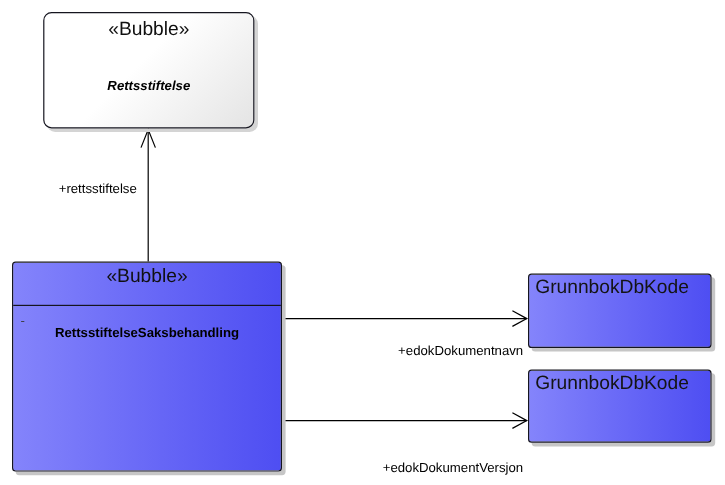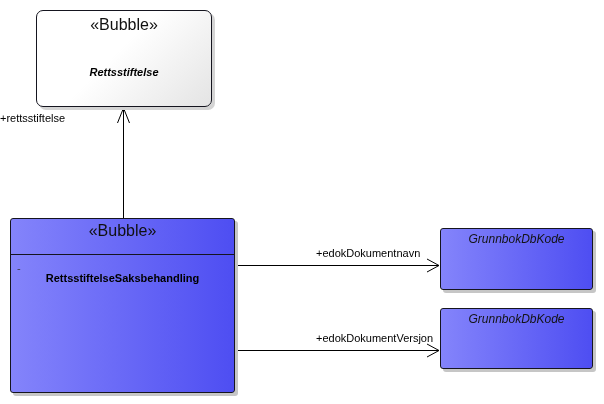--- a/index.html
+++ b/index.html
@@ -22,24 +22,24 @@
     border-width:1.5px;
   }
   .node__stereo { font-size:16px; line-height:13px; text-align:center; padding-top:7px; color:#101010; }
   .node__name   { font-size:11px; line-height:14px; text-align:center; font-weight:bold; color:#000;margin-top:34px; }
   .node--white .node__name { font-style:italic; }
   .node__header { border-bottom:1px solid #15151f; height:36px; box-sizing:border-box; padding-top:5px; }
   .node__header .node__stereo { padding-top:0; }
   .attr-row { display:flex; font-size:11px; line-height:14px; color:#3f3f4a; padding:6px 6px 0 6px; }
   .attr-row .vis { width:17px; }
   .keybox { padding:4px 5px 0 5px; }
-  .keybox .stereo-right { font-size:12px; line-height:13px; font-style:italic; text-align:center; color:#141414; }
+  .keybox .stereo-right { font-size:16px; line-height:13px; text-align:left; color:#141414; }
   .keybox .node__name { margin-top:1px; }
   .edge-label { position:absolute; font-size:11px; line-height:13px; color:#000; white-space:nowrap; }
-  .edge-label--right { text-align:left; }
+  .edge-label--right { text-align:right;margin-top:40px; }
   svg.wires { position:absolute; left:0; top:0; }
 </style>
 </head>
 <body>
 
 <div class="canvas">
 
   <svg class="wires" width="604" height="404" viewBox="0 0 604 404" fill="none" stroke="#000000" stroke-width="1">
     <g>
       <path d="M123.5 108 L123.5 218"></path>
@@ -75,15 +75,15 @@
   </div>
 
   <div class="node keybox" style="left:440px; top:308px; width:153px; height:61px;">
     <div class="stereo-right">GrunnbokDbKode</div>
   </div>
 
   <div class="edge-label edge-label--right" style="left:0px; top:112px; width:114px;">+rettsstiftelse</div>
 
   <div class="edge-label edge-label--right" style="left:316px; top:247px; width:120px;">+edokDokumentnavn</div>
 
-  <div class="edge-label edge-label--right" style="left:316px; top:332px; width:120px;">+edokDokumentVersjon</div>
+  <div class="edge-label edge-label--right" style="left:316px; top:344px; width:120px;">+edokDokumentVersjon</div>
 
 </div>
 
 </body></html>

